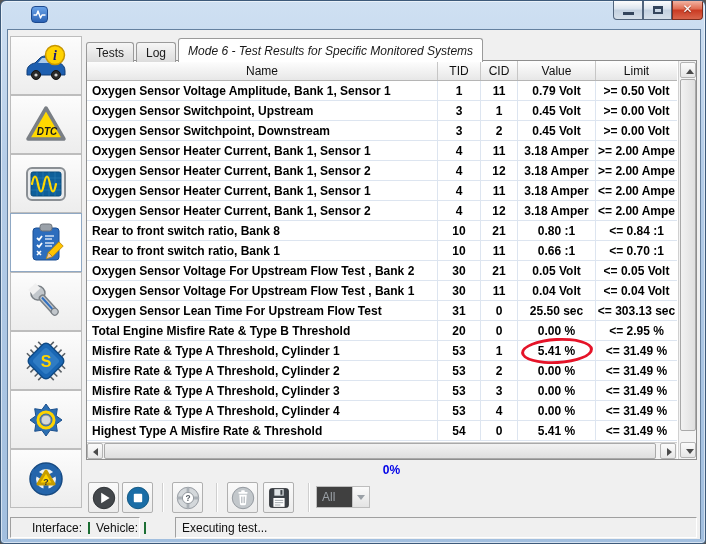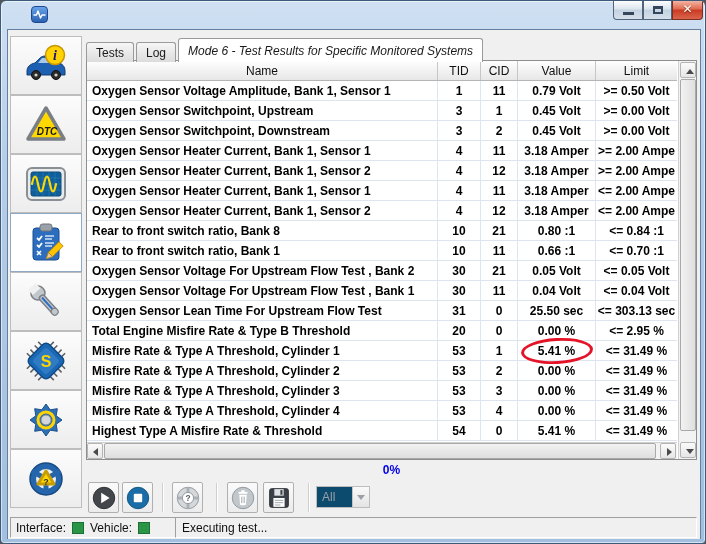--- a/index.html
+++ b/index.html
@@ -75,32 +75,32 @@
 
   
   .progress-row{position:absolute;left:78px;top:433px;width:611px;height:16px;text-align:center;
     font-size:12px;font-weight:bold;}
 
   
   .toolbtn{position:absolute;top:452px;width:31px;height:31px;
     background:linear-gradient(#fafafa,#ececec);border:1px solid #b0b0b0;border-radius:2px;
     display:flex;align-items:center;justify-content:center;}
   .tool-sep{position:absolute;top:453px;width:2px;height:29px;border-left:1px solid #cfcfcf;border-right:1px solid #fff;}
-  .dropdown{position:absolute;left:308px;top:456px;width:54px;height:22px;background:#0c4a6e;
+  .dropdown{position:absolute;left:308px;top:456px;width:54px;height:22px;background:#404040;
     border:1px solid #bdbdbd;display:flex;align-items:center;}
   .dropdown .val{flex:1;font-size:12px;color:#9aa0a6;padding-left:5px;}
   .dropdown .dbtn{width:17px;height:100%;background:linear-gradient(#fafafa,#e4e4e4);
     border-left:1px solid #c4c4c4;position:relative;}
   .dropdown .dbtn .arr.down{left:4px;top:8px;border-top-color:#9aa0a6;}
 
   
   .statusbar{position:absolute;left:0;top:486px;width:692px;height:23px;background:#f0f0f0;}
   .spanel{position:absolute;top:1px;height:21px;background:#f0f0f0;
     border:1px solid;border-color:#a0a0a0 #ffffff #ffffff #a0a0a0;display:flex;align-items:center;font-size:12px;color:#111;}
-  .spanel.p1{left:2px;width:166px;padding-left:5px;}
+  .spanel.p1{left:2px;width:130px;padding-left:21px;}
   .spanel.p2{left:167px;width:522px;padding-left:6px;}
   .led{width:12px;height:12px;border:1px solid #1c6e33;margin-left:6px;margin-right:6px;}
 </style>
 </head>
 <body>
 
 <div class="window">
 
   <div class="titlebar">
     <div class="app-icon">

